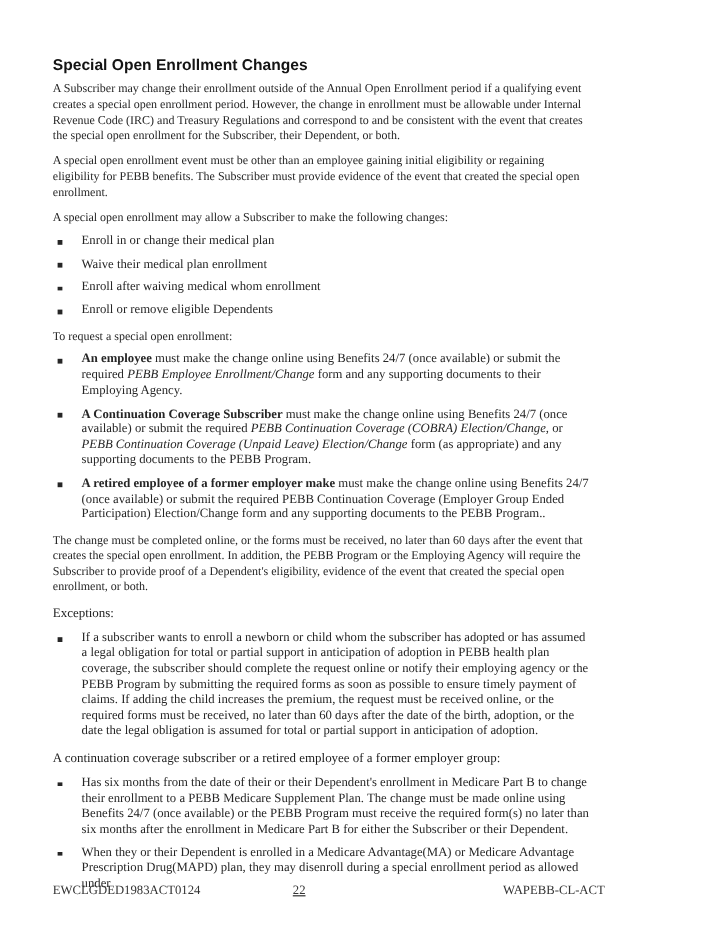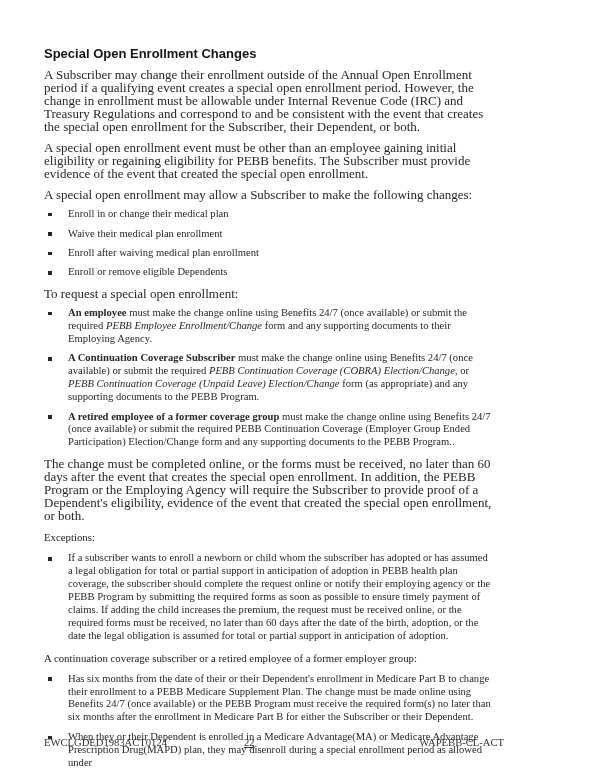--- a/index.html
+++ b/index.html
@@ -8,21 +8,21 @@
     padding:46px 44px 0 44px;position:relative;overflow:hidden;
     background:#fff;color:#262626;
     font-family:"Liberation Serif", serif;
   }
   h1.doc-title{
     font-family:"Liberation Sans", sans-serif;
     font-weight:bold;font-size:13px;color:#141414;
     margin:0 0 8px 0;line-height:15px;
   }
   p.body-para{
-    font-size:13px;line-height:12.9px;margin:0 0 8.5px 0;
+    font-size:10px;line-height:12.9px;margin:0 0 8.5px 0;
   }
   p.lead-in{margin-bottom:6px;}
   h2.sub-heading{
     font-size:10.8px;line-height:13px;font-weight:normal;color:#1c1c1c;
     margin:2px 0 8px 0;
   }
   ul.bullet-list{
     list-style:none;margin:0 0 9px 0;padding:0;
   }
   ul.bullet-list li{
@@ -54,30 +54,30 @@
 
   <p class="body-para">A Subscriber may change their enrollment outside of the Annual Open Enrollment period if a qualifying event creates a special open enrollment period. However, the change in enrollment must be allowable under Internal Revenue Code (IRC) and Treasury Regulations and correspond to and be consistent with the event that creates the special open enrollment for the Subscriber, their Dependent, or both.</p>
 
   <p class="body-para">A special open enrollment event must be other than an employee gaining initial eligibility or regaining eligibility for PEBB benefits. The Subscriber must provide evidence of the event that created the special open enrollment.</p>
 
   <p class="body-para lead-in">A special open enrollment may allow a Subscriber to make the following changes:</p>
 
   <ul class="bullet-list">
     <li>Enroll in or change their medical plan</li>
     <li>Waive their medical plan enrollment</li>
-    <li>Enroll after waiving medical plan enrollment</li>
+    <li>Enroll after waiving medical whom enrollment</li>
     <li>Enroll or remove eligible Dependents</li>
   </ul>
 
   <p class="body-para lead-in">To request a special open enrollment:</p>
 
   <ul class="bullet-list">
     <li><span class="b">An employee</span><span> must make the change online using Benefits 24/7 (once available) or submit the required </span><span class="i">PEBB Employee Enrollment/Change</span><span> form and any supporting documents to their Employing Agency.</span></li>
     <li><span class="b">A Continuation Coverage Subscriber</span><span> must make the change online using Benefits 24/7 (once available) or submit the required </span><span class="i">PEBB Continuation Coverage (COBRA) Election/Change</span><span>, or </span><span class="i">PEBB Continuation Coverage (Unpaid Leave) Election/Change</span><span> form (as appropriate) and any supporting documents to the PEBB Program.</span></li>
-    <li><span class="b">A retired employee of a former coverage group</span><span> must make the change online using Benefits 24/7 (once available) or submit the required PEBB Continuation Coverage (Employer Group Ended Participation) Election/Change form and any supporting documents to the PEBB Program..</span></li>
+    <li><span class="b">A retired employee of a former employer make</span><span> must make the change online using Benefits 24/7 (once available) or submit the required PEBB Continuation Coverage (Employer Group Ended Participation) Election/Change form and any supporting documents to the PEBB Program..</span></li>
   </ul>
 
   <p class="body-para">The change must be completed online, or the forms must be received, no later than 60 days after the event that creates the special open enrollment. In addition, the PEBB Program or the Employing Agency will require the Subscriber to provide proof of a Dependent's eligibility, evidence of the event that created the special open enrollment, or both.</p>
 
   <h2 class="sub-heading">Exceptions:</h2>
 
   <ul class="bullet-list">
     <li>If a subscriber wants to enroll a newborn or child whom the subscriber has adopted or has assumed a legal obligation for total or partial support in anticipation of adoption in PEBB health plan coverage, the subscriber should complete the request online or notify their employing agency or the PEBB Program by submitting the required forms as soon as possible to ensure timely payment of claims. If adding the child increases the premium, the request must be received online, or the required forms must be received, no later than 60 days after the date of the birth, adoption, or the date the legal obligation is assumed for total or partial support in anticipation of adoption.</li>
   </ul>
 

